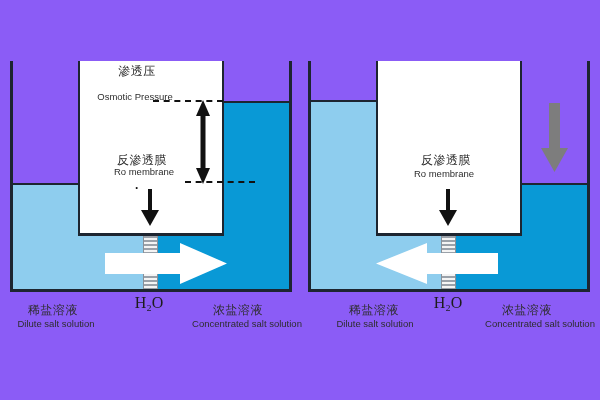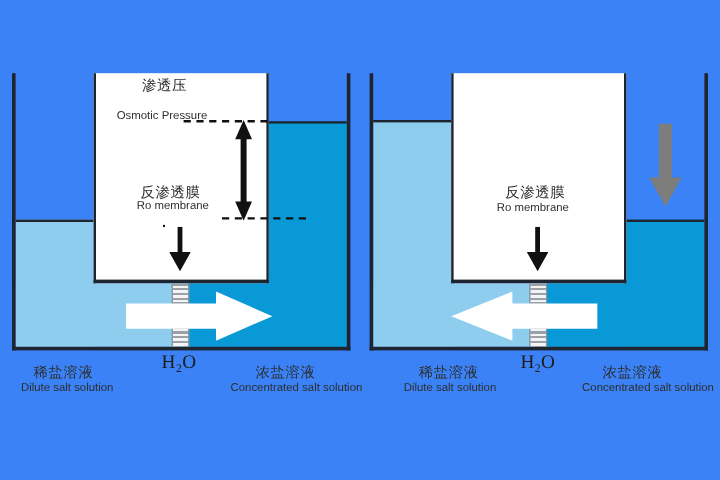--- a/index.html
+++ b/index.html
@@ -4,21 +4,21 @@
 <style>
   :root{
     --dilute:#8ECDEE;
     --concentrated:#0999D6;
     --ink:#1d2530;
     --gray-arrow:#7d7d7d;
     --text:#2d2d2d;
   }
   html,body{margin:0;padding:0;}
   body{font-family:"Liberation Sans","DejaVu Sans",sans-serif;background:#fff;}
-  .stage{position:relative;width:600px;height:400px;background:#3b82f6;overflow:hidden;}
+  .stage{position:relative;width:600px;height:400px;background:#8b5cf6;overflow:hidden;}
   .panel{position:absolute;top:0;width:300px;height:400px;}
   .panel-left{left:1px;}
   .panel-right{left:299px;}
 
   
   .wall{position:absolute;width:3px;top:61px;height:231px;background:var(--ink);}
   .wall-left{left:9px;}
   .wall-right{left:288px;}
   .tank-bottom{position:absolute;left:9px;top:289px;width:282px;height:3px;background:var(--ink);}
   .inner-vessel{position:absolute;left:77px;top:61px;width:146px;height:175px;box-sizing:border-box;

